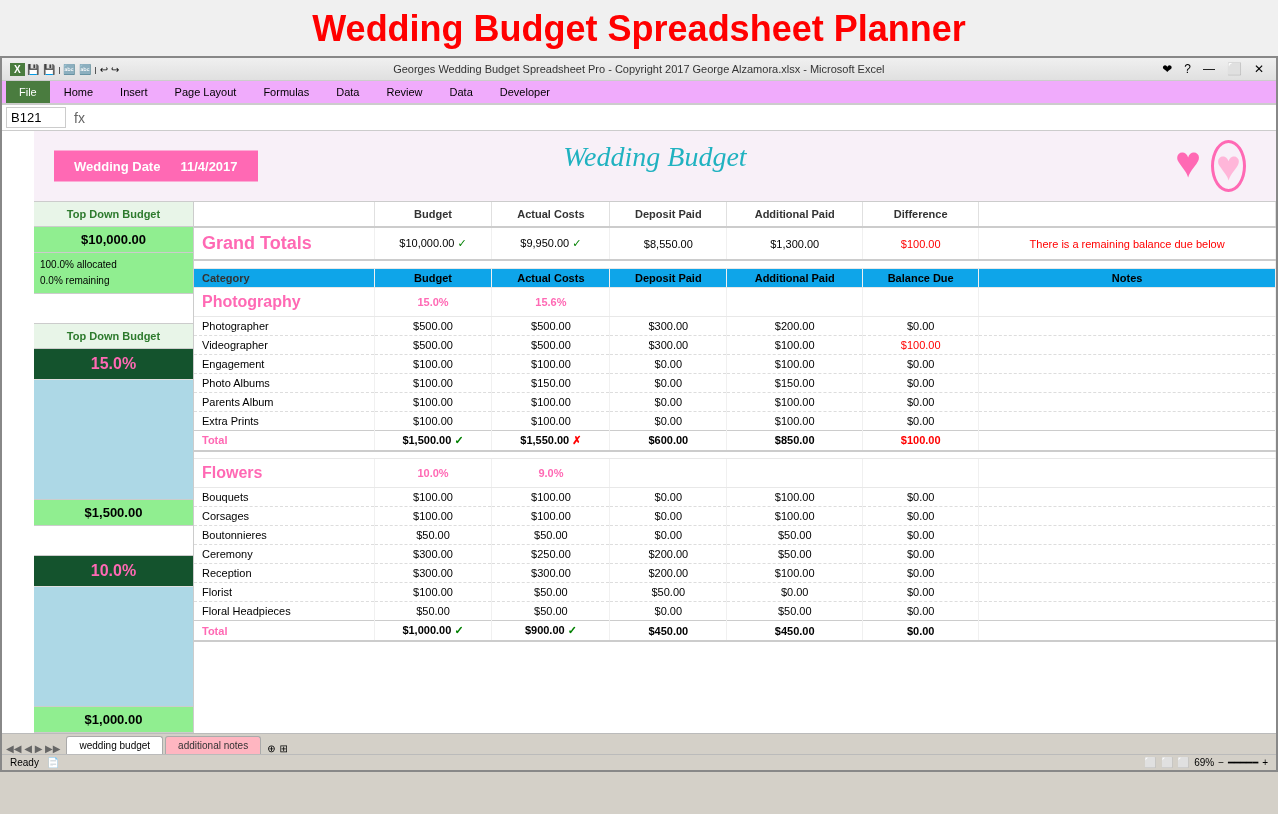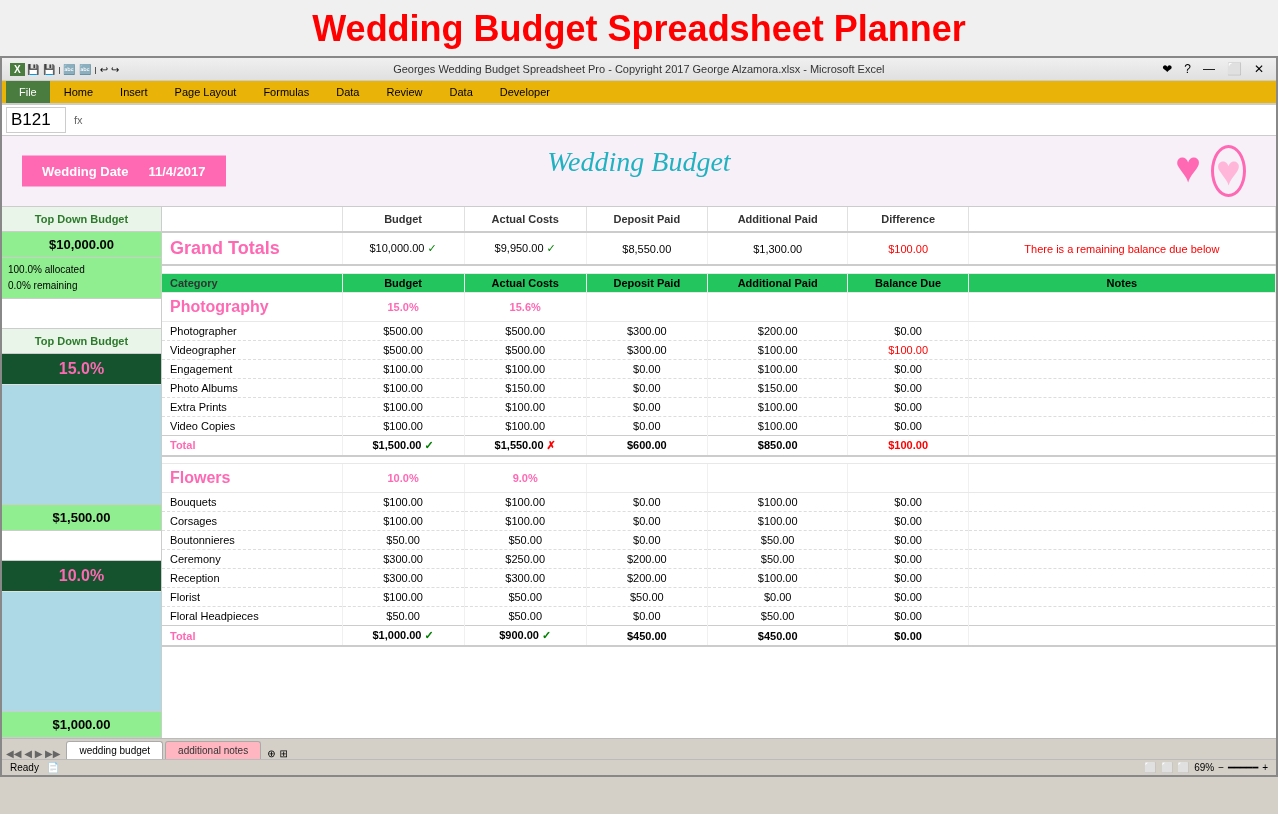--- a/index.html
+++ b/index.html
@@ -29,21 +29,21 @@
       padding: 4px 8px;
       border-bottom: 1px solid #ccc;
       font-size: 11px;
     }
 
     .title-bar-text { flex: 1; text-align: center; font-size: 11px; color: #333; }
 
     .title-bar-buttons { display: flex; gap: 4px; }
 
     .ribbon {
-      background: #eab308;
+      background: #f0abfc;
       border-bottom: 2px solid #ccc;
       text-align: right;
     }
 
     .ribbon-tabs {
       display: flex;
       padding: 0 4px;
     }
 
     .ribbon-tab {
@@ -66,38 +66,39 @@
       padding: 2px 4px;
       border-bottom: 1px solid #ccc;
       background: white;
       gap: 4px;
     }
 
     .cell-ref {
       width: 60px;
       border: 1px solid #ccc;
       padding: 2px 4px;
-      font-size: 17px;
+      font-size: 13px;
     }
 
     .formula-sep { color: #888; font-size: 14px; }
-    .formula-icon { font-size: 11px; color: #666; cursor: pointer; }
+    .formula-icon { font-size: 14px; color: #666; cursor: pointer; }
 
     .formula-input {
       flex: 1;
       border: none;
       outline: none;
       font-size: 11px;
       padding: 2px;
     }
 
     .spreadsheet-area {
       background: white;
       overflow: hidden;
       position: relative;
+      padding-left: 32px;
     }
 
     .sheet-header {
       background: #f8f0f8;
       padding: 10px 0;
       text-align: center;
       position: relative;
     }
 
     .wedding-date-box {
@@ -458,21 +459,21 @@
               <td>$8,550.00</td>
               <td>$1,300.00</td>
               <td class="balance-due-red">$100.00</td>
               <td class="remaining-balance-msg">There is a remaining balance due below</td>
             </tr>
 
             <tr>
                 <td colspan="7" style="height:8px;"></td>
               </tr>
 
-            <tr style="background:#22c55e;">
+            <tr style="background:#0ea5e9;">
               <td style="font-weight:bold;color:#333;">Category</td>
               <td style="font-weight:bold;text-align:center;">Budget</td>
               <td style="font-weight:bold;text-align:center;">Actual Costs</td>
               <td style="font-weight:bold;text-align:center;">Deposit Paid</td>
               <td style="font-weight:bold;text-align:center;">Additional Paid</td>
               <td style="font-weight:bold;text-align:center;">Balance Due</td>
               <td style="font-weight:bold;text-align:center;">Notes</td>
             </tr>
 
             <tr class="category-row">
@@ -515,30 +516,30 @@
             <tr class="dashed-row">
               <td>Photo Albums</td>
               <td>$100.00</td>
               <td>$150.00</td>
               <td>$0.00</td>
               <td>$150.00</td>
               <td>$0.00</td>
               <td></td>
             </tr>
             <tr class="dashed-row">
+              <td>Parents Album</td>
+              <td>$100.00</td>
+              <td>$100.00</td>
+              <td>$0.00</td>
+              <td>$100.00</td>
+              <td>$0.00</td>
+              <td></td>
+            </tr>
+            <tr class="dashed-row">
               <td>Extra Prints</td>
-              <td>$100.00</td>
-              <td>$100.00</td>
-              <td>$0.00</td>
-              <td>$100.00</td>
-              <td>$0.00</td>
-              <td></td>
-            </tr>
-            <tr class="dashed-row">
-              <td>Video Copies</td>
               <td>$100.00</td>
               <td>$100.00</td>
               <td>$0.00</td>
               <td>$100.00</td>
               <td>$0.00</td>
               <td></td>
             </tr>
 
             <tr class="total-row">
               <td><span class="total-label">Total</span></td>

